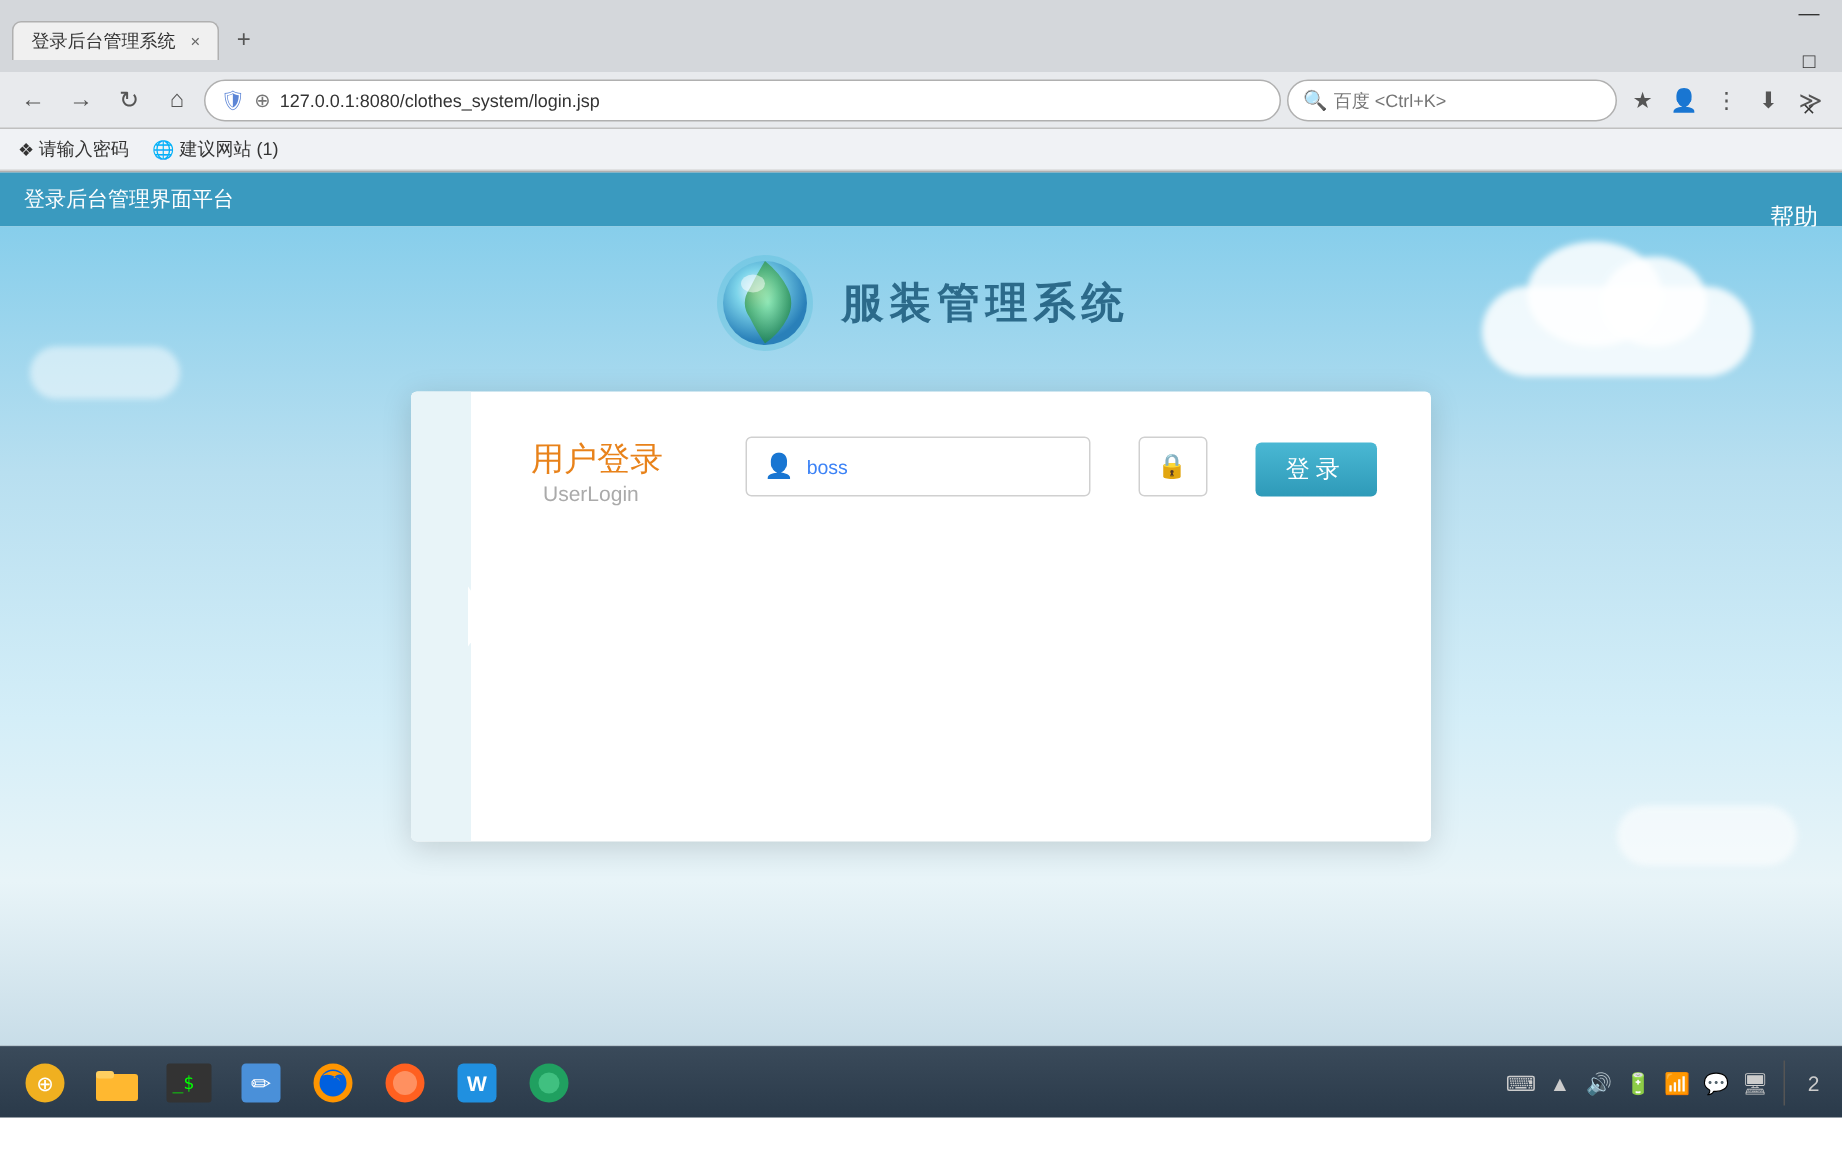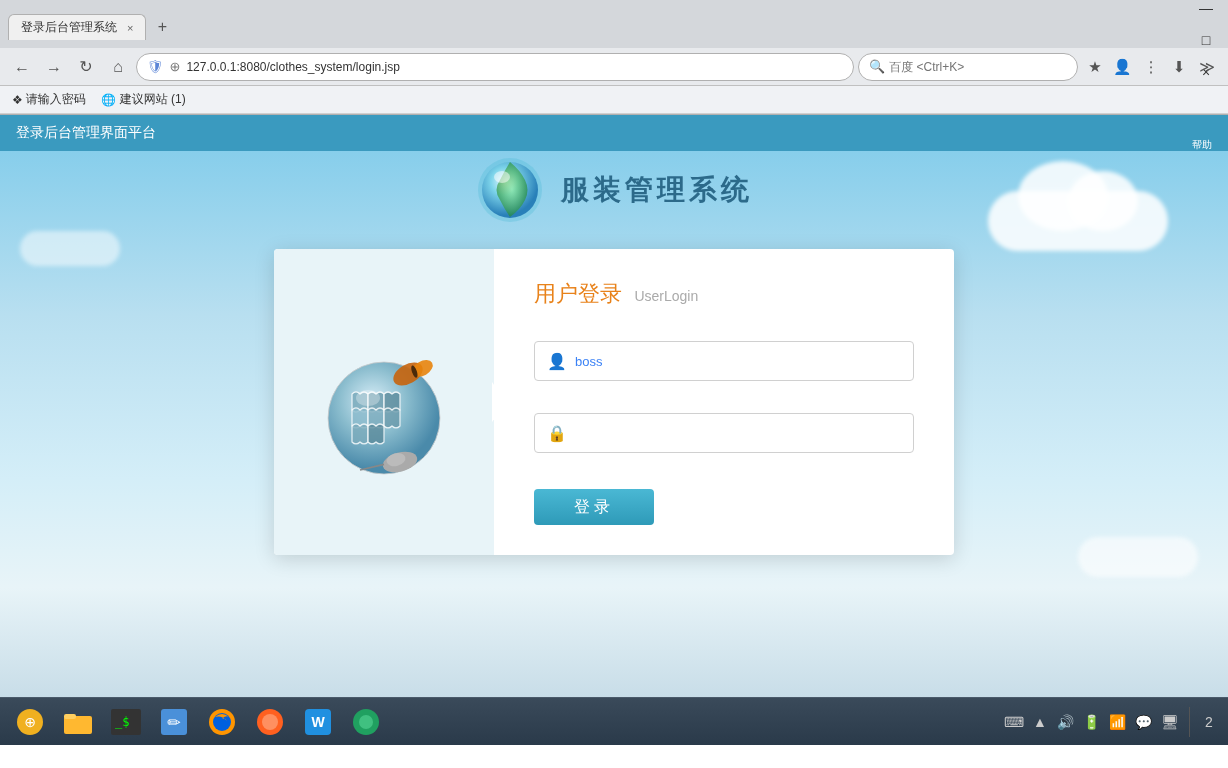--- a/index.html
+++ b/index.html
@@ -205,36 +205,36 @@
     }
 
     .app-header-title {
       color: white;
       font-size: 14px;
       font-weight: normal;
     }
 
     .app-header-help {
       color: white;
-      font-size: 10px;
+      font-size: 16px;
       cursor: pointer;
       margin-top: 24px;
     }
 
     
     .main-content {
       width: 100%;
       height: calc(768px - 36px - 36px - 38px - 28px - 36px - 48px);
       background: linear-gradient(180deg, #87ceeb 0%, #b8dff0 30%, #d4eef8 60%, #e8f4f8 80%, #c8dde8 100%);
       display: flex;
       flex-direction: column;
       align-items: center;
       position: relative;
       overflow: hidden;
-      padding: 4px 0;
+      padding: 16px 0;
       min-height: 490px;
     }
 
     
     .cloud {
       position: absolute;
       background: rgba(255,255,255,0.85);
       border-radius: 50px;
       filter: blur(2px);
     }
@@ -310,21 +310,21 @@
 
     .globe-svg {
       width: 160px;
       height: 160px;
     }
 
     .login-right {
       flex: 1;
       padding: 30px 40px;
       display: flex;
-      flex-direction: column;
+      flex-direction: row;
       gap: 32px;
       justify-content: flex-end;
     }
 
     .login-title {
       font-size: 22px;
       color: #e8821a;
       font-weight: normal;
       margin-bottom: 8px;
     }

